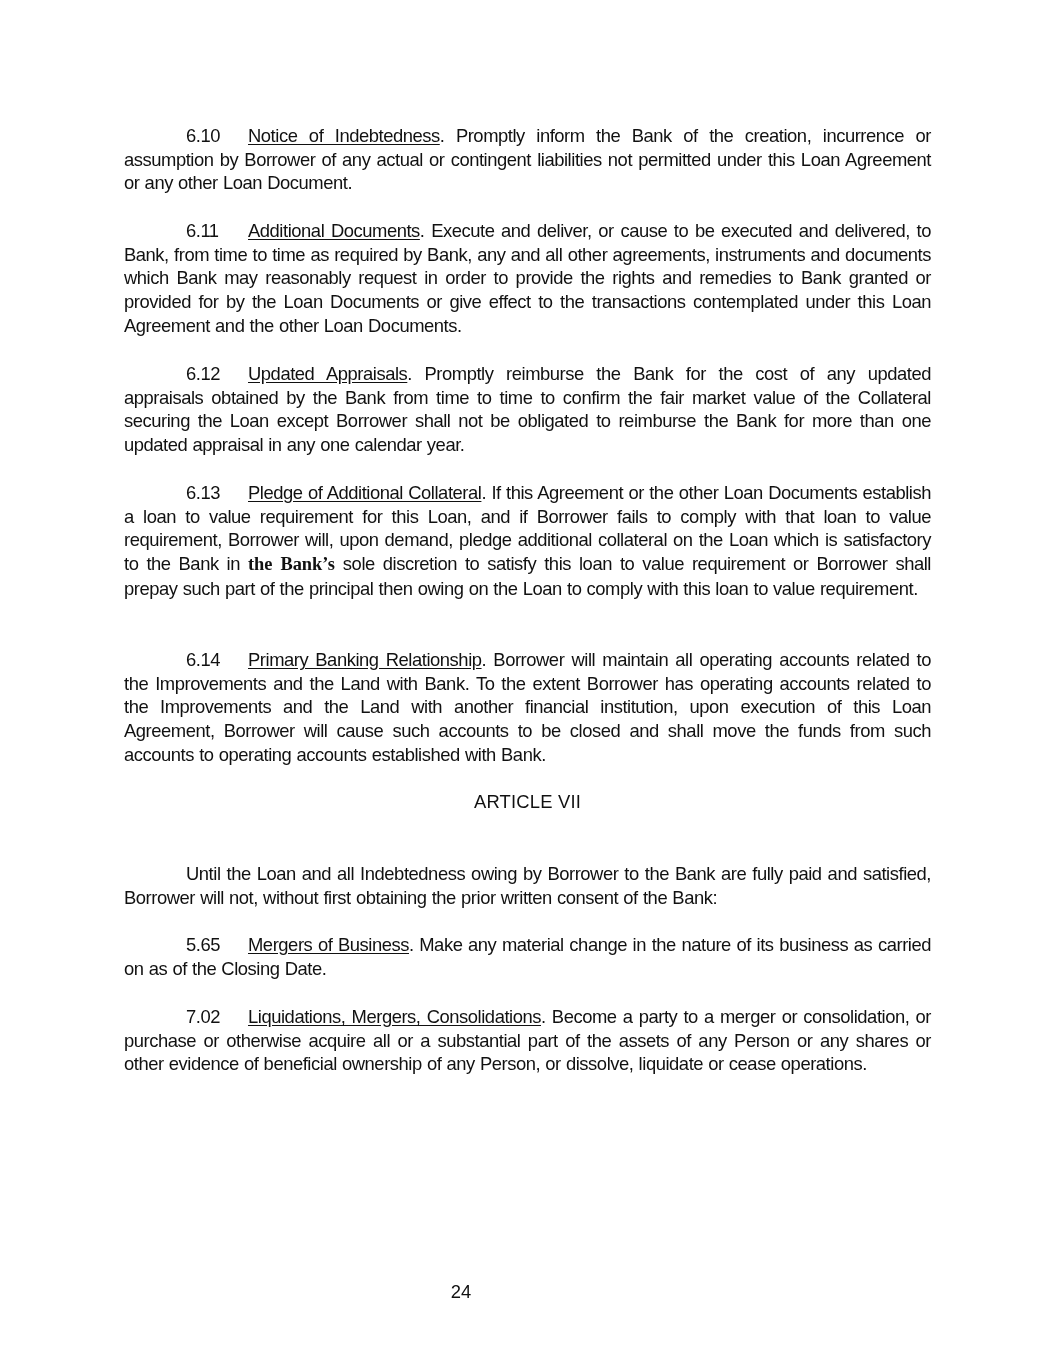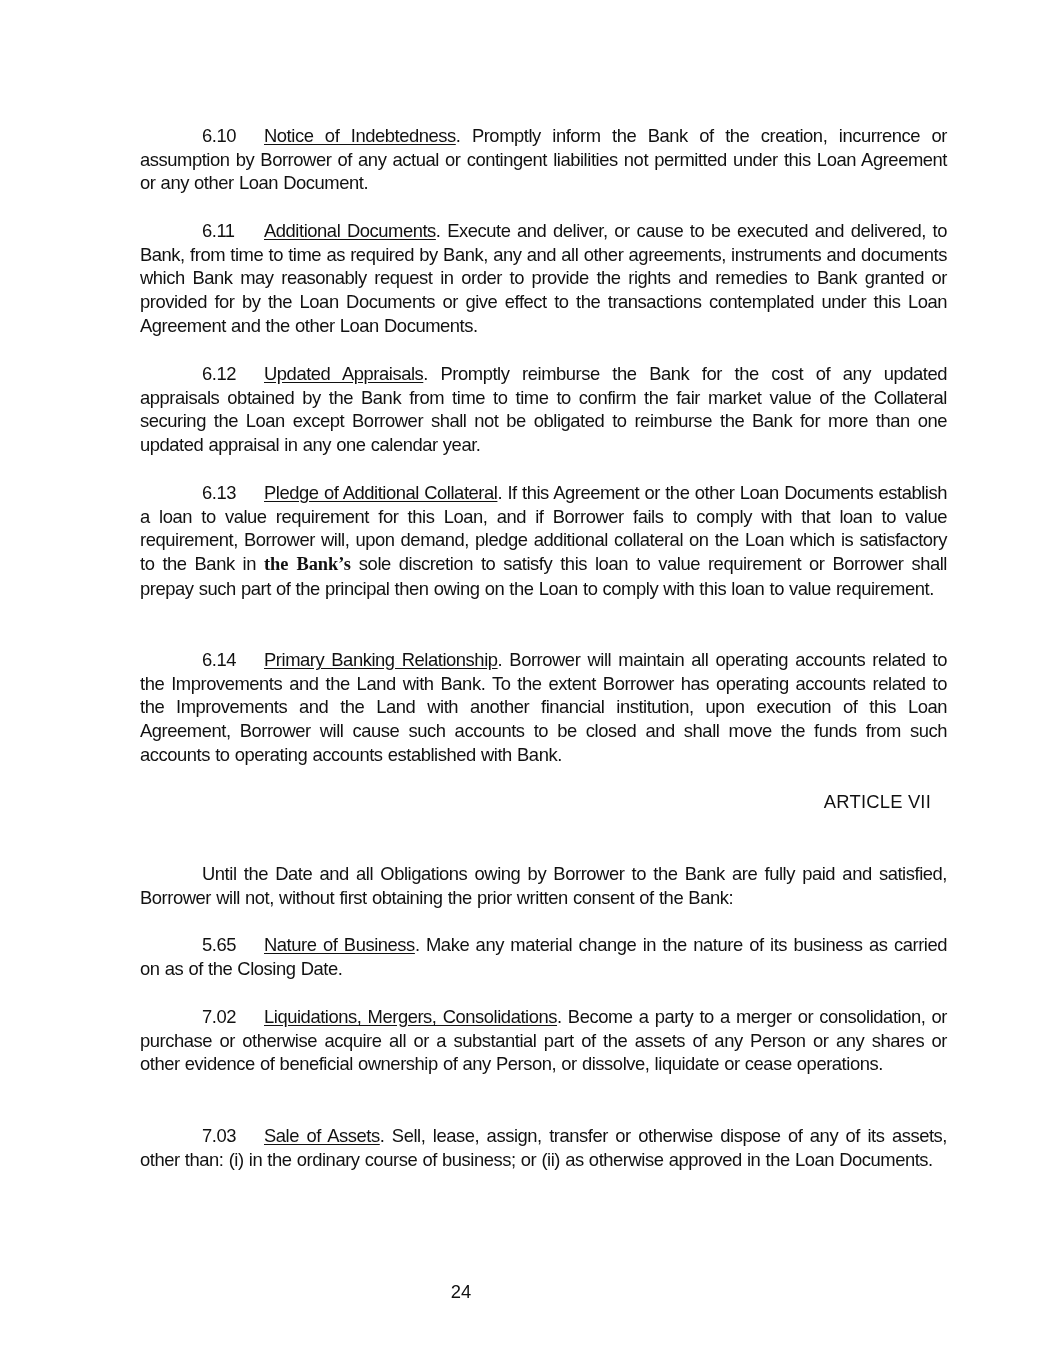--- a/index.html
+++ b/index.html
@@ -17,21 +17,21 @@
     }
     .page {
       position: absolute;
       left: 0;
       top: 0;
       width: 1055px;
       height: 1365px;
     }
     .section {
       position: absolute;
-      left: 140px;
+      left: 124px;
       width: 807px;
       font-size: 18.4px;
       line-height: 23.7px;
       text-align: justify;
       letter-spacing: -0.45px;
       word-spacing: 0.5px;
       transform-origin: left top;
     }
     .section .num {
       display: inline-block;
@@ -47,21 +47,21 @@
       letter-spacing: 0;
       font-weight: bold;
     }
     .para-indent {
       text-indent: 62px;
     }
     .article {
       position: absolute;
       left: 124px;
       width: 807px;
-      text-align: right;
+      text-align: center;
       font-size: 18.4px;
       line-height: 24px;
     }
     .article .article-title {
       display: block;
       letter-spacing: 0.2px;
     }
     .article .article-subtitle {
       display: block;
       text-decoration: underline;
@@ -90,23 +90,22 @@
   <p class="section" style="top:362px; margin:0;"><span class="num">6.12</span><span class="heading">Updated Appraisals</span><span>.  Promptly reimburse the Bank for the cost of any updated appraisals obtained by the Bank from time to time to confirm the fair market value of the Collateral securing the Loan except Borrower shall not be obligated to reimburse the Bank for more than one updated appraisal in any one calendar year.</span></p>
 
   <p class="section" style="top:481px; margin:0;"><span class="num">6.13</span><span class="heading">Pledge of Additional Collateral</span><span>.  If this Agreement or the other Loan Documents establish a loan to value requirement for this Loan, and if Borrower fails to comply with that loan to value requirement, Borrower will, upon demand, pledge additional collateral on the Loan which is satisfactory to the Bank in </span><span class="serif">the Bank’s</span><span> sole discretion to satisfy this loan to value requirement or Borrower shall prepay such part of the principal then owing on the Loan to comply with this loan to value requirement.</span></p>
 
   <p class="section" style="top:648px; margin:0;"><span class="num">6.14</span><span class="heading">Primary Banking Relationship</span><span>.  Borrower will maintain all operating accounts related to the Improvements and the Land with Bank.  To the extent Borrower has operating accounts related to the Improvements and the Land with another financial institution, upon execution of this Loan Agreement, Borrower will cause such accounts to be closed and shall move the funds from such accounts to operating accounts established with Bank.</span></p>
 
   <div class="article" style="top:790px;">
     <span class="article-title">ARTICLE VII</span>
   </div>
 
-  <p class="section para-indent" style="top:862px; margin:0;">Until the Date and all Obligations owing by Borrower to the Bank are fully paid and satisfied, Borrower will not, without first obtaining the prior written consent of the Bank:</p>
+  <p class="section para-indent" style="top:862px; margin:0;">Until the Loan and all Indebtedness owing by Borrower to the Bank are fully paid and satisfied, Borrower will not, without first obtaining the prior written consent of the Bank:</p>
 
-  <p class="section" style="top:933px; margin:0;"><span class="num">5.65</span><span class="heading">Nature of Business</span><span>.  Make any material change in the nature of its business as carried on as of the Closing Date.</span></p>
+  <p class="section" style="top:933px; margin:0;"><span class="num">5.65</span><span class="heading">Mergers of Business</span><span>.  Make any material change in the nature of its business as carried on as of the Closing Date.</span></p>
 
   <p class="section" style="top:1005px; margin:0;"><span class="num">7.02</span><span class="heading">Liquidations, Mergers, Consolidations</span><span>.  Become a party to a merger or consolidation, or purchase or otherwise acquire all or a substantial part of the assets of any Person or any shares or other evidence of beneficial ownership of any Person, or dissolve, liquidate or cease operations.</span></p>
 
-  <p class="section" style="top:1124px; margin:0;"><span class="num">7.03</span><span class="heading">Sale of Assets</span><span>.  Sell, lease, assign, transfer or otherwise dispose of any of its assets, other than: (i) in the ordinary course of business; or (ii) as otherwise approved in the Loan Documents.</span></p>
 
   <div class="page-number">24</div>
 
 </div>
 
 </body></html>

